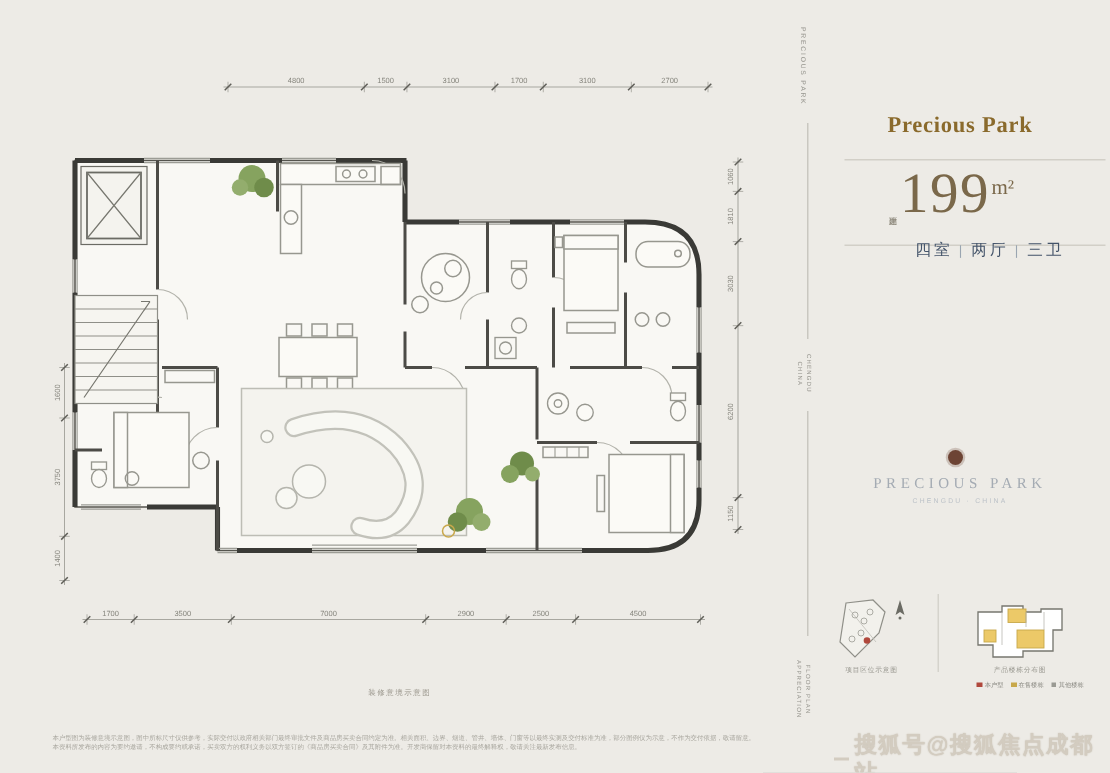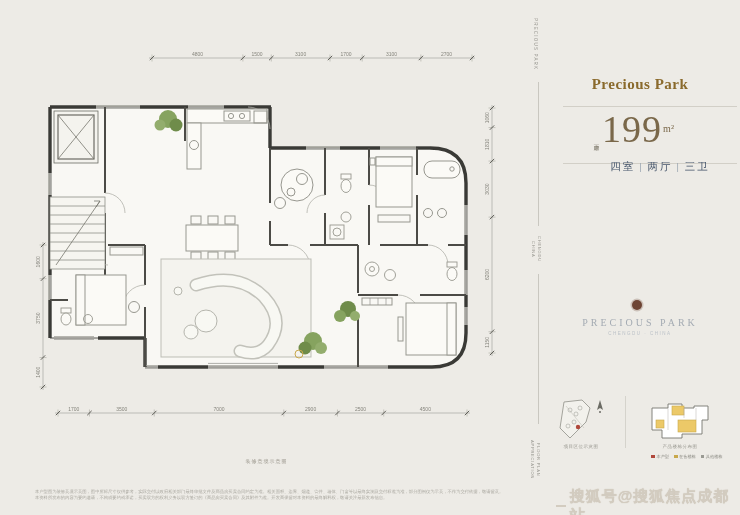--- a/index.html
+++ b/index.html
@@ -12,21 +12,21 @@
   .vline{width:1px;background:#c9c7c0;}
   
   .brand{left:540px;top:76px;width:200px;text-align:center;
          font-family:"Liberation Serif",serif;font-weight:bold;font-size:15px;
          letter-spacing:.5px;color:#8a6a2c;}
   .rule{left:563px;width:174px;height:1px;background:#d2cfc7;}
   .area{left:540px;top:110px;width:188px;display:flex;justify-content:center;align-items:flex-end;}
   .area-prefix{writing-mode:vertical-rl;font-size:5.5px;line-height:6px;color:#8a8578;margin:0 2px 8px 0;}
   .area-value{font-family:"Liberation Serif",serif;font-size:38px;line-height:38px;
               color:#7a684a;letter-spacing:1px;}
-  .area-unit{font-family:"Liberation Serif",serif;font-size:10px;color:#7a684a;
+  .area-unit{font-family:"Liberation Serif",serif;font-size:14px;color:#7a684a;
              position:relative;top:-14px;margin-left:1px;}
   .tags{left:540px;top:160px;width:240px;text-align:center;font-size:10.5px;
         letter-spacing:2px;color:#44546a;}
   .tags .sep{color:#9aa5b1;font-size:9px;margin:0 4px;}
   .logo-dot{left:632px;top:300px;width:10px;height:10px;border-radius:50%;
             background:#6d4434;box-shadow:0 0 0 1.5px rgba(109,68,52,.25);}
   .logo-name{left:540px;top:317px;width:200px;text-align:center;
              font-family:"Liberation Serif",serif;font-size:10px;letter-spacing:3px;color:#a4abb3;}
   .logo-sub{left:540px;top:331px;width:200px;text-align:center;font-size:4.5px;
             letter-spacing:1.5px;color:#bcc2c8;}

